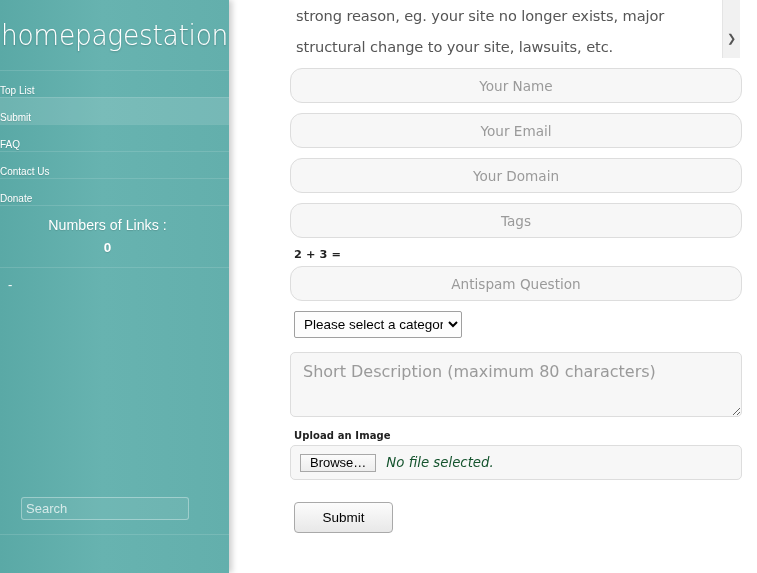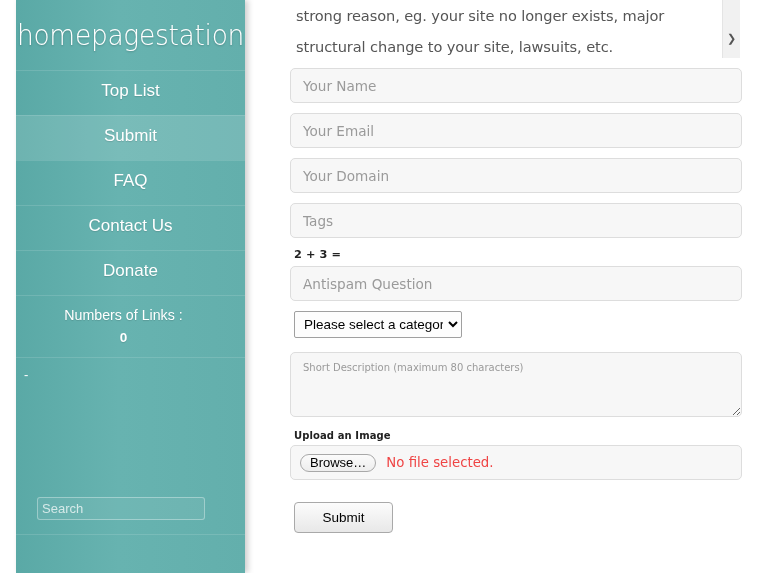--- a/index.html
+++ b/index.html
@@ -18,21 +18,21 @@
   #page {
     position: relative;
     width: 757px;
     height: 573px;
     overflow: hidden;
   }
 
   
   #sidebar {
     position: absolute;
-    left: 16px;
+    left: 0;
     top: 0;
     width: 229px;
     height: 573px;
     background: linear-gradient(to right, #5aa9a6 0%, #67b3b0 45%, #63afac 100%);
     box-shadow: 3px 0 6px rgba(0,0,0,0.20);
     z-index: 5;
   }
 
   .logo-wrap {
     height: 68px;
@@ -46,25 +46,25 @@
     font-family: "DejaVu Sans", sans-serif;
     font-size: 26.5px;
     font-weight: 300;
     letter-spacing: -0.3px;
     text-shadow: 0 1px 2px rgba(0,0,0,0.22);
     white-space: nowrap;
     transform: scaleY(1.06);
   }
 
   .nav-item {
-    height: 45px;
+    height: 27px;
     line-height: 39px;
-    text-align: center;
-    color: #ffffff;
-    font-size: 17px;
+    text-align: left;
+    color: #ffffff;
+    font-size: 10px;
     border-top: 1px solid rgba(255,255,255,0.13);
     text-shadow: 0 1px 1px rgba(0,0,0,0.13);
     cursor: pointer;
     box-sizing: border-box;
   }
   .nav-item.active {
     background: rgba(255,255,255,0.12);
   }
 
   .nav-counter {
@@ -179,27 +179,28 @@
     width: 452px;
   }
 
   .txt-field {
     display: block;
     width: 452px;
     height: 35px;
     box-sizing: border-box;
     background: #f7f7f7;
     border: 1px solid #dddddd;
-    border-radius: 5px;
+    border-radius: 12px;
     padding: 0 12px;
     font-family: "DejaVu Sans", sans-serif;
     font-size: 13.6px;
     color: #444444;
     margin-bottom: 10px;
     outline: none;
+    text-align: center;
   }
   .txt-field::placeholder { color: #9a9a9a; }
 
   .antispam-label {
     font-family: "DejaVu Sans", sans-serif;
     font-size: 11.3px;
     font-weight: bold;
     color: #222222;
     margin: 3px 0 5px 4px;
     letter-spacing: 0.1px;
@@ -223,21 +224,21 @@
   .desc-area {
     display: block;
     width: 452px;
     height: 65px;
     box-sizing: border-box;
     background: #f7f7f7;
     border: 1px solid #dddddd;
     border-radius: 5px;
     padding: 9px 12px;
     font-family: "DejaVu Sans", sans-serif;
-    font-size: 10px;
+    font-size: 16px;
     color: #444444;
     resize: vertical;
     outline: none;
   }
   .desc-area::placeholder { color: #9a9a9a; }
 
   .upload-label {
     font-family: "DejaVu Sans", sans-serif;
     font-size: 10px;
     font-weight: bold;
@@ -256,30 +257,31 @@
     display: flex;
     align-items: center;
     padding: 0 0 0 9px;
   }
   .browse-btn {
     font-family: "Liberation Sans", sans-serif;
     font-size: 13px;
     color: #000000;
     background: linear-gradient(to bottom, #fbfbfb, #ededed);
     border: 1px solid #a8a8a8;
-    border-radius: 9px;
+    border-radius: 0;
     padding: 1px 9px;
     cursor: pointer;
     line-height: 14px;
   }
   .file-status {
     font-family: "DejaVu Sans", sans-serif;
     font-size: 13.3px;
-    color: #ef4444;
+    color: #14532d;
     margin-left: 10px;
+    font-style: italic;
   }
 
   .submit-btn {
     margin: 22px 0 0 4px;
     width: 99px;
     height: 31px;
     font-family: "Liberation Sans", sans-serif;
     font-size: 13.5px;
     color: #000000;
     background: linear-gradient(to bottom, #fcfcfc 0%, #f2f2f2 50%, #e8e8e8 100%);

